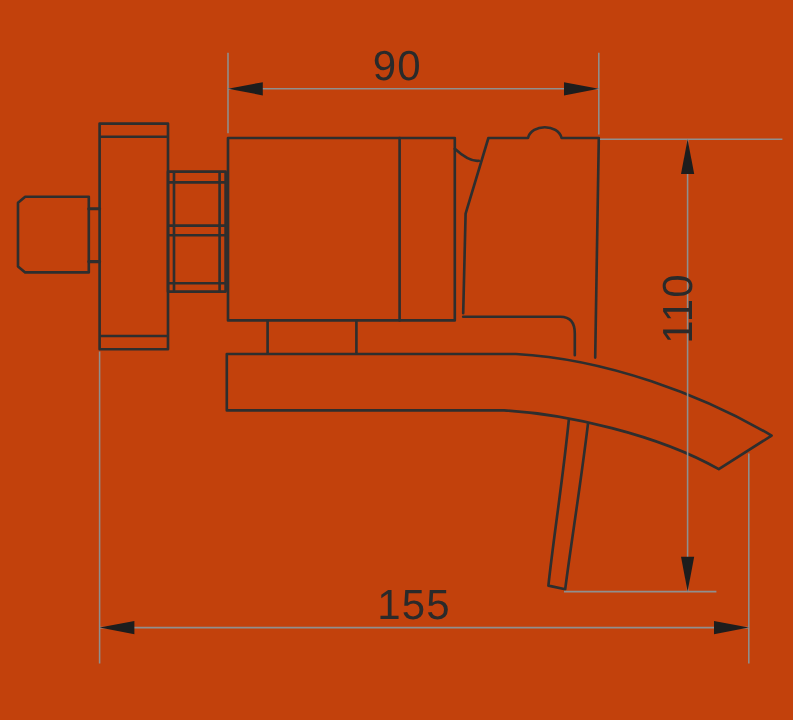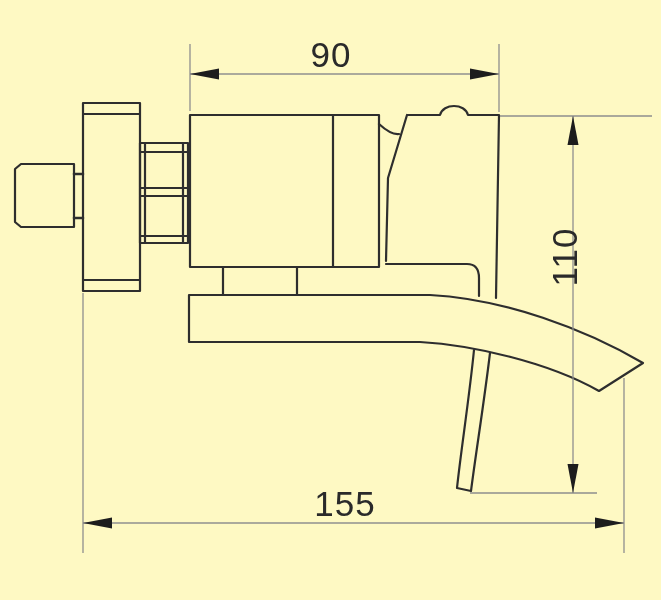--- a/index.html
+++ b/index.html
@@ -5,21 +5,21 @@
   html, body {
     margin: 0;
     padding: 0;
     background: #ffffff;
     font-family: "Liberation Sans", sans-serif;
   }
   .canvas {
     position: relative;
     width: 661px;
     height: 600px;
-    background: #fef9c3;
+    background: #c2410c;
     overflow: hidden;
   }
   svg { display: block; }
   .outline path, .outline rect {
     fill: none;
     stroke-linejoin: round;
     stroke-linecap: round;
   }
   .dims path {
     fill: none;

